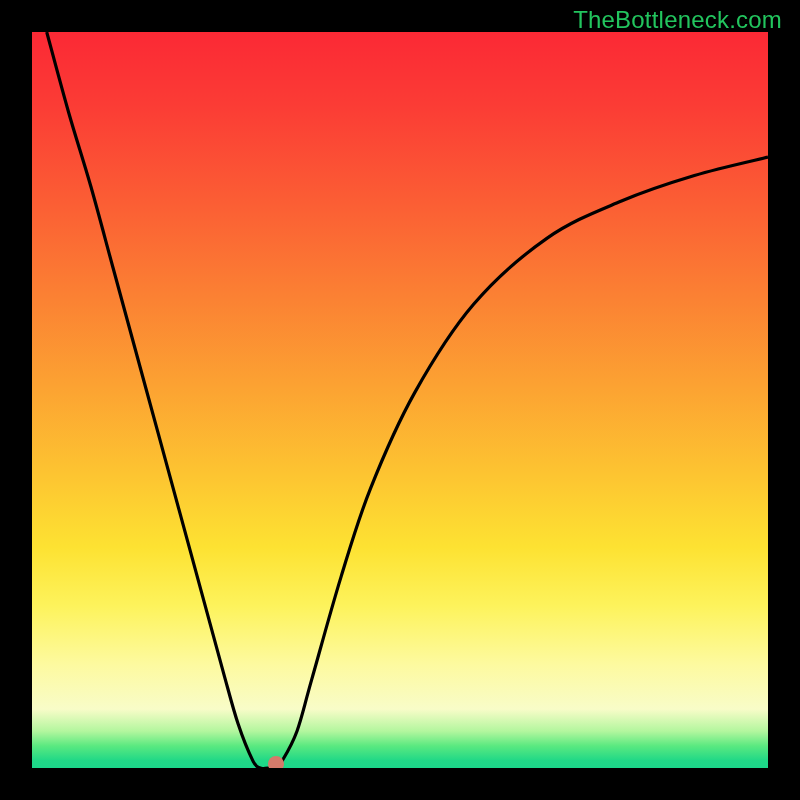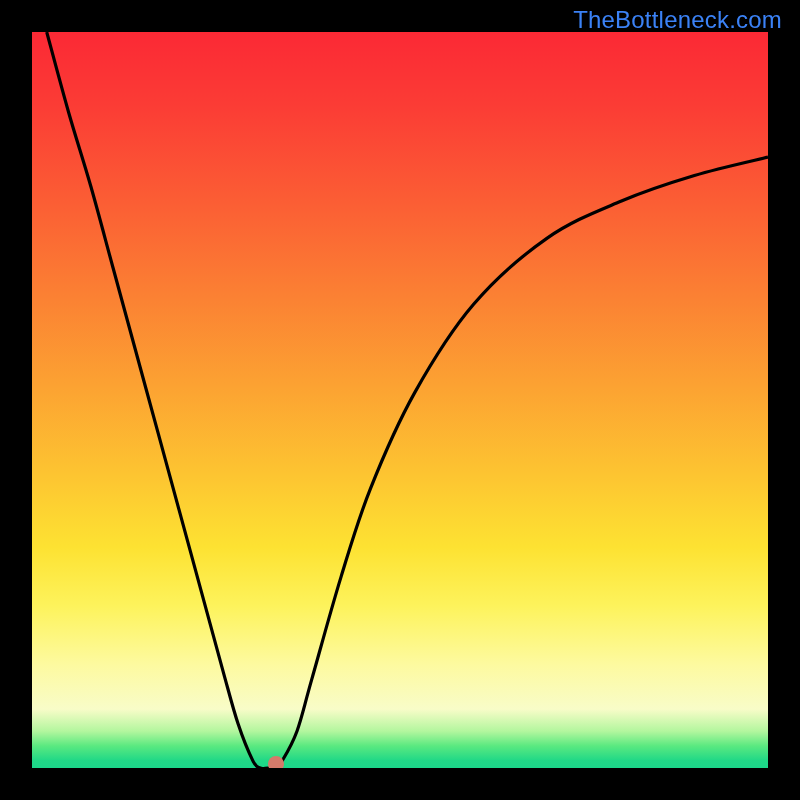--- a/index.html
+++ b/index.html
@@ -14,21 +14,21 @@
   .frame {
     position: relative;
     width: 800px;
     height: 800px;
     background: #000;
   }
   .watermark {
     position: absolute;
     top: 6px;
     right: 18px;
-    color: #3b82f6;
+    color: #22c55e;
     font-size: 24px;
     font-weight: 500;
     letter-spacing: 0.2px;
     user-select: none;
   }
   .plot-area {
     position: absolute;
     left: 32px;
     top: 32px;
     width: 736px;

